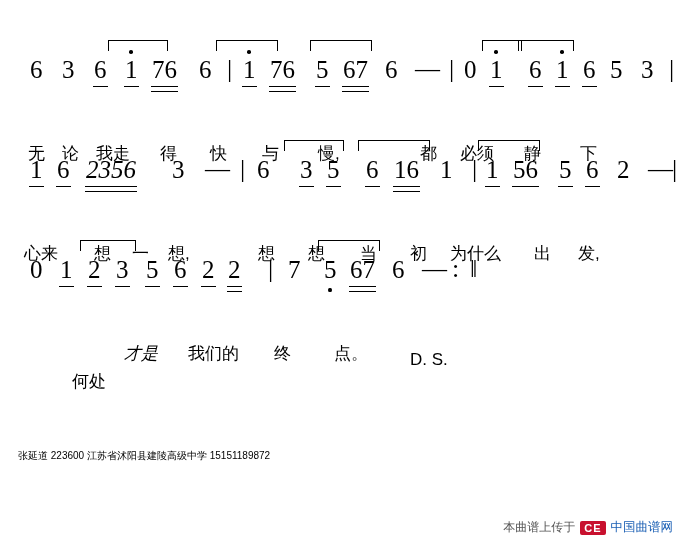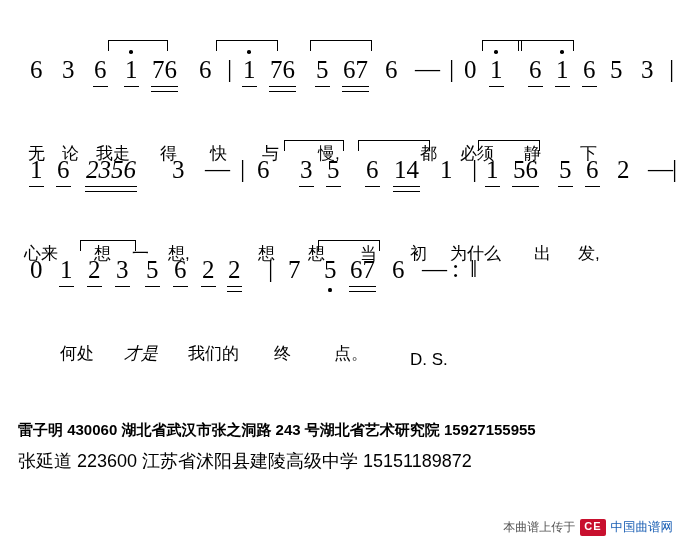--- a/index.html
+++ b/index.html
@@ -137,29 +137,30 @@
     color: #000;
     white-space: nowrap;
   }
   .credit-1 {
     top: 421px;
     font-size: 15px;
     font-weight: bold;
   }
   .credit-2 {
     top: 449px;
-    font-size: 18px;
+    font-size: 10px;
   }
 
   
   .watermark {
     position: absolute;
     right: 10px;
     bottom: 10px;
     display: flex;
+    align-items: center;
     gap: 5px;
     font-family: "Liberation Sans", sans-serif;
     font-size: 12px;
     color: #555;
   }
   .wm-badge {
     display: inline-block;
     background: #c8102e;
     color: #fff;
     font-size: 11px;
@@ -233,21 +234,21 @@
       <span class="tok" style="left:30px;top:16px;"><span class="n u1">1</span></span>
       <span class="tok" style="left:57px;top:16px;"><span class="n u1">6</span></span>
       <span class="tok" style="left:86px;top:16px;font-style:italic;"><span class="n u2">2356</span></span>
       <span class="tok" style="left:172px;top:16px;"><span class="n">3</span></span>
       <span class="tok dash" style="left:205px;top:16px;"><span>—</span></span>
       <span class="tok bar" style="left:240px;top:16px;"><span>|</span></span>
       <span class="tok" style="left:257px;top:16px;"><span class="n">6</span></span>
       <span class="tok" style="left:300px;top:16px;"><span class="n u1">3</span></span>
       <span class="tok" style="left:327px;top:16px;"><span class="n u1">5</span></span>
       <span class="tok" style="left:366px;top:16px;"><span class="n u1">6</span></span>
-      <span class="tok" style="left:394px;top:16px;"><span class="n u2">14</span></span>
+      <span class="tok" style="left:394px;top:16px;"><span class="n u2">16</span></span>
       <span class="tok" style="left:440px;top:16px;"><span class="n">1</span></span>
       <span class="tok bar" style="left:472px;top:16px;"><span>|</span></span>
       <span class="tok" style="left:486px;top:16px;"><span class="n u1">1</span></span>
       <span class="tok" style="left:513px;top:16px;"><span class="n u1">56</span></span>
       <span class="tok" style="left:559px;top:16px;"><span class="n u1">5</span></span>
       <span class="tok" style="left:586px;top:16px;"><span class="n u1">6</span></span>
       <span class="tok" style="left:617px;top:16px;"><span class="n">2</span></span>
       <span class="tok dash" style="left:648px;top:16px;"><span>—</span></span>
       <span class="tok bar" style="left:672px;top:16px;"><span>|</span></span>
     </div>
@@ -282,30 +283,29 @@
       <span class="tok bar" style="left:268px;top:16px;"><span>|</span></span>
       <span class="tok" style="left:288px;top:16px;"><span class="n">7</span></span>
       <span class="tok" style="left:324px;top:16px;"><span class="n u1 dotdn">5</span></span>
       <span class="tok" style="left:350px;top:16px;"><span class="n u2">67</span></span>
       <span class="tok" style="left:392px;top:16px;"><span class="n">6</span></span>
       <span class="tok dash" style="left:422px;top:16px;"><span>—</span></span>
       <span class="tok bar" style="left:452px;top:16px;"><span>:</span></span>
       <span class="tok bar" style="left:470px;top:16px;"><span>‖</span></span>
     </div>
     <div class="lyrics" style="top:56px;">
-      <span class="lyr" style="left:60px;">何处</span>
+      <span class="lyr" style="left:72px;margin-top:28px;">何处</span>
       <span class="lyr" style="left:124px;font-style:italic;">才是</span>
       <span class="lyr" style="left:188px;">我们的</span>
       <span class="lyr" style="left:274px;">终</span>
       <span class="lyr" style="left:334px;">点。</span>
       <span class="lyr" style="left:410px;margin-top:8px;">D. S.</span>
     </div>
   </div>
 
-  <div class="credits credit-1">雷子明    430060  湖北省武汉市张之洞路 243 号湖北省艺术研究院 15927155955</div>
   <div class="credits credit-2">张延道    223600    江苏省沭阳县建陵高级中学 15151189872</div>
 
   <div class="watermark">
     <span>本曲谱上传于</span>
     <span class="wm-badge">CE</span>
     <span class="wm-site">中国曲谱网</span>
   </div>
 
 </div>
 

